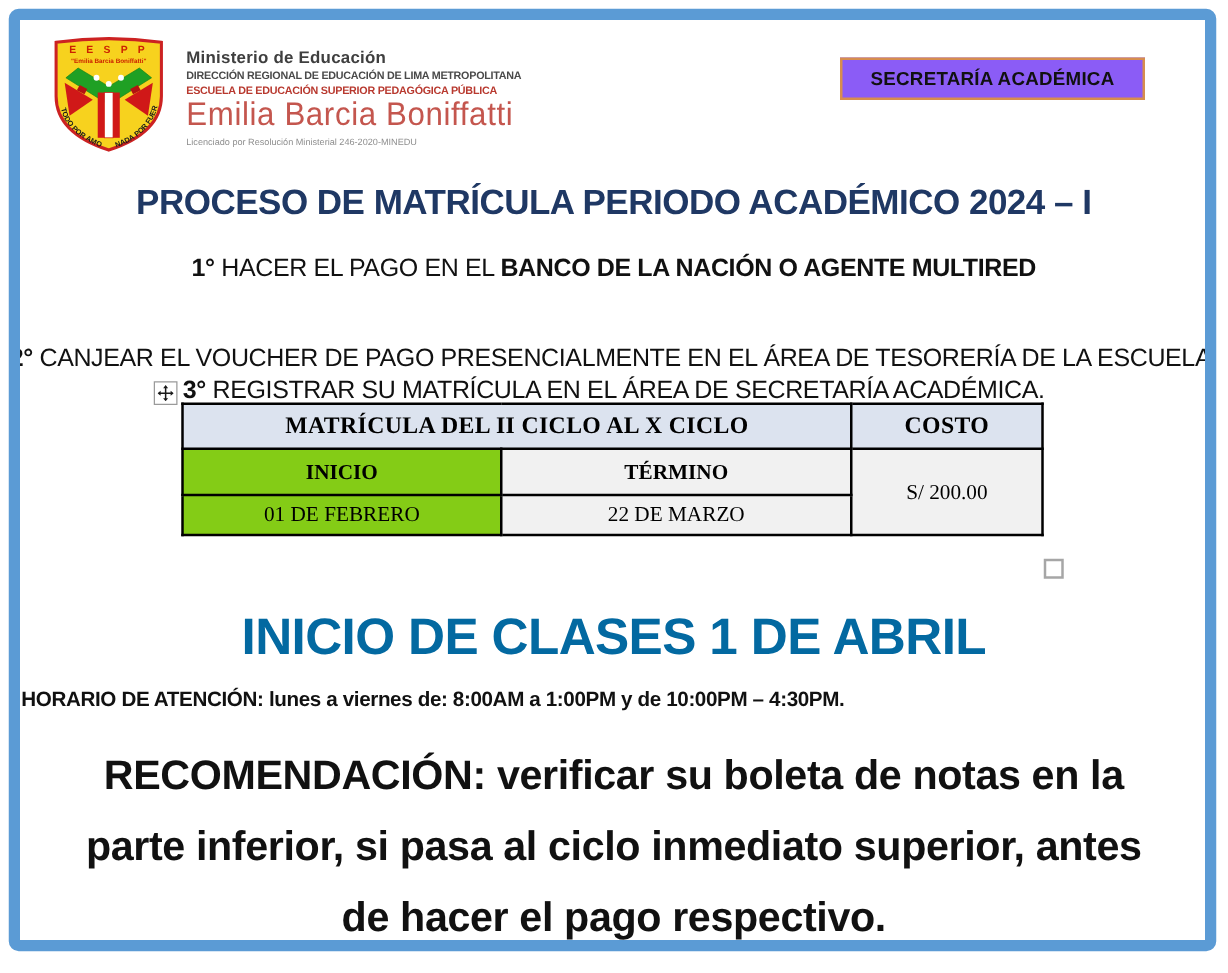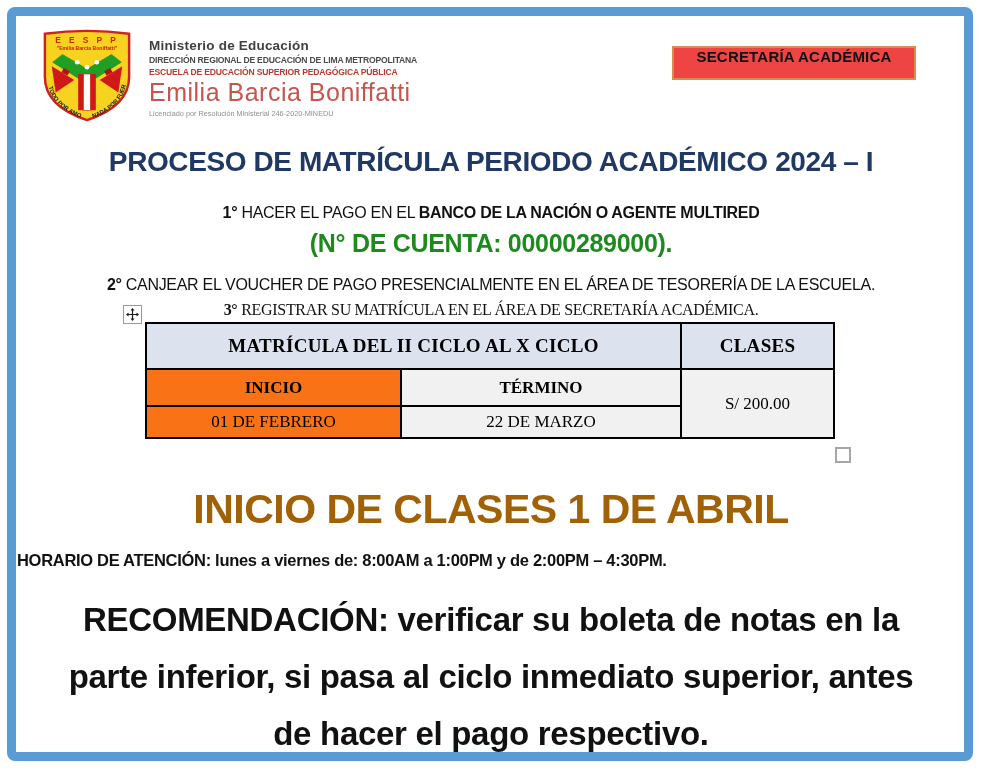--- a/index.html
+++ b/index.html
@@ -10,50 +10,50 @@
   
   .logo-wrap{position:absolute;left:33px;top:26px;display:flex;align-items:flex-start;}
   .crest{width:108px;height:96px;flex:0 0 auto;}
   .org-block{width:228px;margin-left:8px;text-align:left;padding-top:12px;}
   .org-ministry{font-size:13.5px;font-weight:bold;color:#3f3f3f;letter-spacing:.2px;}
   .org-direction{font-size:8.6px;color:#4a4a4a;font-weight:bold;margin-top:2px;letter-spacing:-0.2px;white-space:nowrap;}
   .org-school{font-size:8.6px;color:#b8392f;font-weight:bold;margin-top:2px;letter-spacing:-0.2px;white-space:nowrap;}
   .org-name{font-size:25px;color:#c4564e;font-weight:400;margin-top:1px;letter-spacing:.5px;white-space:nowrap;transform:scaleY(1.05);}
   .org-license{font-size:7.3px;color:#8f8f8f;margin-top:2px;white-space:nowrap;}
 
-  .badge-box{position:absolute;left:672px;top:46px;width:240px;height:30px;border:2px solid #d78d4e;background:#ef4444;display:flex;align-items:flex-start;justify-content:center;}
+  .badge-box{position:absolute;left:672px;top:46px;width:240px;height:30px;border:2px solid #d78d4e;background:#8b5cf6;display:flex;align-items:center;justify-content:center;}
   .badge-box span{font-weight:bold;font-size:15px;color:#111;letter-spacing:.2px;}
 
   
   .main-title{position:absolute;left:0;right:0;top:146px;text-align:center;font-size:28px;font-weight:bold;color:#1f3864;letter-spacing:-0.4px;}
-  .step{position:absolute;left:0;right:0;text-align:center;font-size:16px;color:#111;letter-spacing:-0.3px;}
+  .step{position:absolute;left:0;right:0;text-align:center;font-size:20px;color:#111;letter-spacing:-0.3px;}
   .step1{top:204px;}
   .step2{top:276px;}
-  .step3{top:301px;font-family:Liberation Serif, serif;}
+  .step3{top:301px;}
   .step .num{font-weight:bold;}
   .step .bold{font-weight:bold;}
   .account-line{position:absolute;left:0;right:0;top:229px;text-align:center;font-size:25px;font-weight:bold;color:#1e8a1e;letter-spacing:-0.3px;}
 
   
   .enroll-table{position:absolute;left:145px;top:322px;border-collapse:collapse;table-layout:fixed;font-family:"Liberation Serif",serif;}
   .enroll-table td{border:2px solid #000;text-align:center;vertical-align:middle;padding:0;}
   .col-a{width:255px;}  .col-b{width:280px;}  .col-c{width:153px;}
-  .row-head{height:46px;}  .row-sub{height:37px;}  .row-data{height:32px;}
+  .row-head{height:36px;}  .row-sub{height:37px;}  .row-data{height:32px;}
   .cell-blue{background:#dce3ef;}
-  .cell-gray{background:#f97316;}
+  .cell-gray{background:#84cc16;}
   .cell-light{background:#f1f1f1;}
   .t-head{font-weight:bold;font-size:19px;letter-spacing:.3px;}
   .t-sub{font-weight:bold;font-size:17px;}
   .t-val{font-size:17px;}
 
   
   .move-handle{position:absolute;left:123px;top:305px;width:17px;height:17px;border:1px solid #9a9a9a;background:#fff;display:flex;align-items:center;justify-content:center;}
   .resize-handle{position:absolute;left:835px;top:447px;width:12px;height:12px;border:2px solid #a6a6a6;background:#fff;}
 
-  .classes-title{position:absolute;left:0;right:0;top:486px;text-align:center;font-size:41px;font-weight:bold;color:#a16207;letter-spacing:-0.5px;}
+  .classes-title{position:absolute;left:0;right:0;top:486px;text-align:center;font-size:41px;font-weight:bold;color:#0369a1;letter-spacing:-0.5px;}
   .schedule-line{position:absolute;left:17px;top:551px;font-size:16.5px;font-weight:bold;color:#111;letter-spacing:-0.3px;}
   .recommendation{position:absolute;left:48px;right:48px;top:592px;text-align:center;font-size:33px;font-weight:bold;color:#111;line-height:1.72;letter-spacing:-0.3px;}
 </style>
 </head>
 <body>
 
 <div class="page">
 
   <div class="logo-wrap">
     <svg class="crest" viewBox="0 0 104 98" xmlns="http://www.w3.org/2000/svg">
@@ -88,57 +88,56 @@
   </div>
 
   <div class="badge-box">
     <span>SECRETARÍA ACADÉMICA</span>
   </div>
 
   <div class="main-title">PROCESO DE MATRÍCULA PERIODO ACADÉMICO 2024 – I</div>
 
   <div class="step step1"><span class="num">1°</span><span> HACER EL PAGO EN EL </span><span class="bold">BANCO DE LA NACIÓN O AGENTE MULTIRED</span></div>
 
-  <div class="account-line">(N° DE CUENTA: 00000289000).</div>
 
   <div class="step step2"><span class="num">2°</span><span> CANJEAR EL VOUCHER DE PAGO PRESENCIALMENTE EN EL ÁREA DE TESORERÍA DE LA ESCUELA.</span></div>
 
   <div class="step step3"><span class="num">3°</span><span> REGISTRAR SU MATRÍCULA EN EL ÁREA DE SECRETARÍA ACADÉMICA.</span></div>
 
   <div class="move-handle">
     <svg width="13" height="13" viewBox="0 0 13 13">
       <path d="M6.5 0 L8.5 2.5 L7.1 2.5 L7.1 5.9 L10.5 5.9 L10.5 4.5 L13 6.5 L10.5 8.5 L10.5 7.1 L7.1 7.1 L7.1 10.5 L8.5 10.5 L6.5 13 L4.5 10.5 L5.9 10.5 L5.9 7.1 L2.5 7.1 L2.5 8.5 L0 6.5 L2.5 4.5 L2.5 5.9 L5.9 5.9 L5.9 2.5 L4.5 2.5 Z" fill="#1a1a1a"></path>
     </svg>
   </div>
 
   <table class="enroll-table">
     <colgroup>
         <col class="col-a">
         <col class="col-b">
         <col class="col-c">
       </colgroup>
     <tbody>
         <tr class="row-head">
       <td colspan="2" class="cell-blue t-head">MATRÍCULA DEL II CICLO AL X CICLO</td>
-      <td class="cell-blue t-head">CLASES</td>
+      <td class="cell-blue t-head">COSTO</td>
     </tr>
     <tr class="row-sub">
       <td class="cell-gray t-sub">INICIO</td>
       <td class="cell-light t-sub">TÉRMINO</td>
       <td rowspan="2" class="cell-light t-val">S/ 200.00</td>
     </tr>
     <tr class="row-data">
       <td class="cell-gray t-val">01 DE FEBRERO</td>
       <td class="cell-light t-val">22 DE MARZO</td>
     </tr>
   </tbody>
     </table>
 
   <div class="resize-handle"></div>
 
   <div class="classes-title">INICIO DE CLASES 1 DE ABRIL</div>
 
-  <div class="schedule-line">HORARIO DE ATENCIÓN: lunes a viernes de: 8:00AM a 1:00PM y de 2:00PM – 4:30PM.</div>
+  <div class="schedule-line">HORARIO DE ATENCIÓN: lunes a viernes de: 8:00AM a 1:00PM y de 10:00PM – 4:30PM.</div>
 
   <div class="recommendation"><span>RECOMENDACIÓN:</span><span>   </span> <span>verificar su boleta de notas en la parte inferior, si pasa al ciclo inmediato superior, antes de hacer el pago respectivo.</span></div>
 
   <div class="page-border"></div>
 </div>
 
 </body></html>

